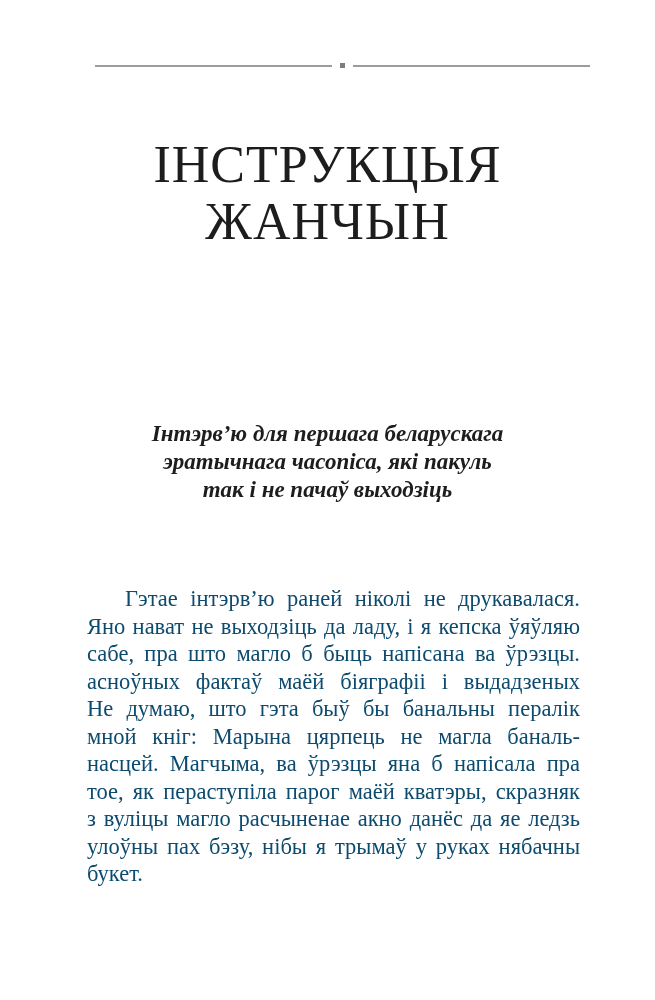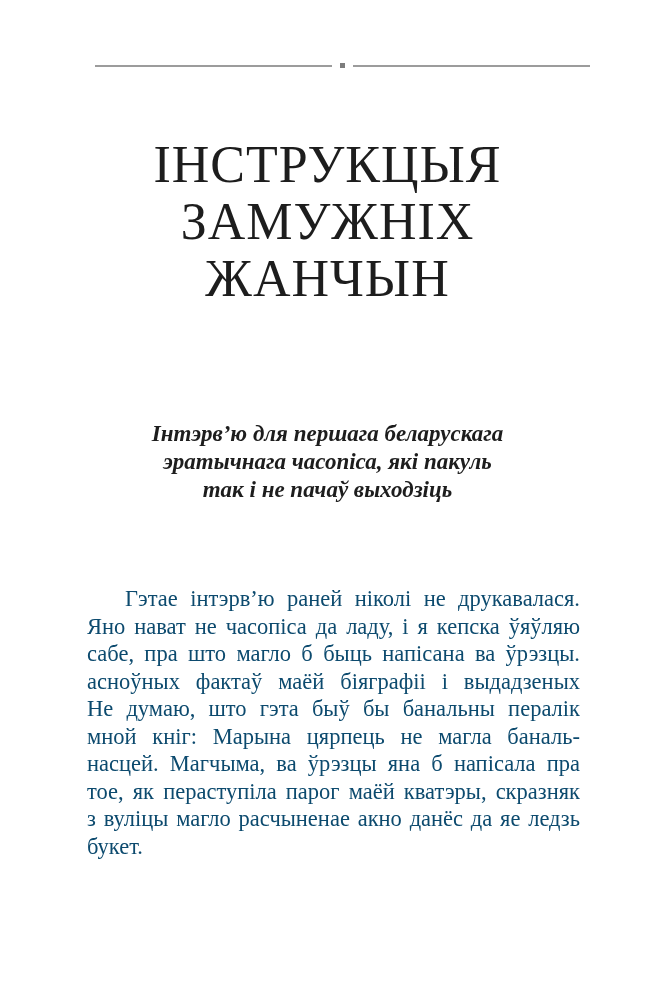--- a/index.html
+++ b/index.html
@@ -94,37 +94,37 @@
 <div class="page">
 
   <div class="header-rule">
     <span class="rule-seg"></span>
     <span class="rule-dot"></span>
     <span class="rule-seg"></span>
   </div>
 
   <h1 class="title">
     <div>ІНСТРУКЦЫЯ</div>
-    <div>ЗАМУЖНІХ</div>
     <div>ЖАНЧЫН</div>
   </h1>
 
   <div class="subtitle">
     <div>Інтэрв’ю для першага беларускага</div>
     <div>эратычнага часопіса, які пакуль</div>
     <div>так і не пачаў выходзіць</div>
   </div>
 
   <div class="body-text">
     <div class="body-line first">Гэтае інтэрв’ю раней ніколі не друкавалася.</div>
-    <div class="body-line">Яно нават не часопіса да ладу, і я кепска ўяўляю</div>
+    <div class="body-line">Яно нават не выходзіць да ладу, і я кепска ўяўляю</div>
     <div class="body-line">сабе, пра што магло б быць напісана ва ўрэзцы.</div>
     <div class="body-line">асноўных фактаў маёй біяграфіі і выдадзеных</div>
     <div class="body-line">Не думаю, што гэта быў бы банальны пералік</div>
     <div class="body-line">мной кніг: Марына цярпець не магла баналь-</div>
     <div class="body-line">насцей. Магчыма, ва ўрэзцы яна б напісала пра</div>
     <div class="body-line">тое, як пераступіла парог маёй кватэры, скразняк</div>
     <div class="body-line">з вуліцы магло расчыненае акно данёс да яе ледзь</div>
+    <div class="body-line">улоўны пах бэзу, нібы я трымаў у руках нябачны</div>
     <div class="body-line last">букет.</div>
   </div>
 
 
 </div>
 
 </body></html>

